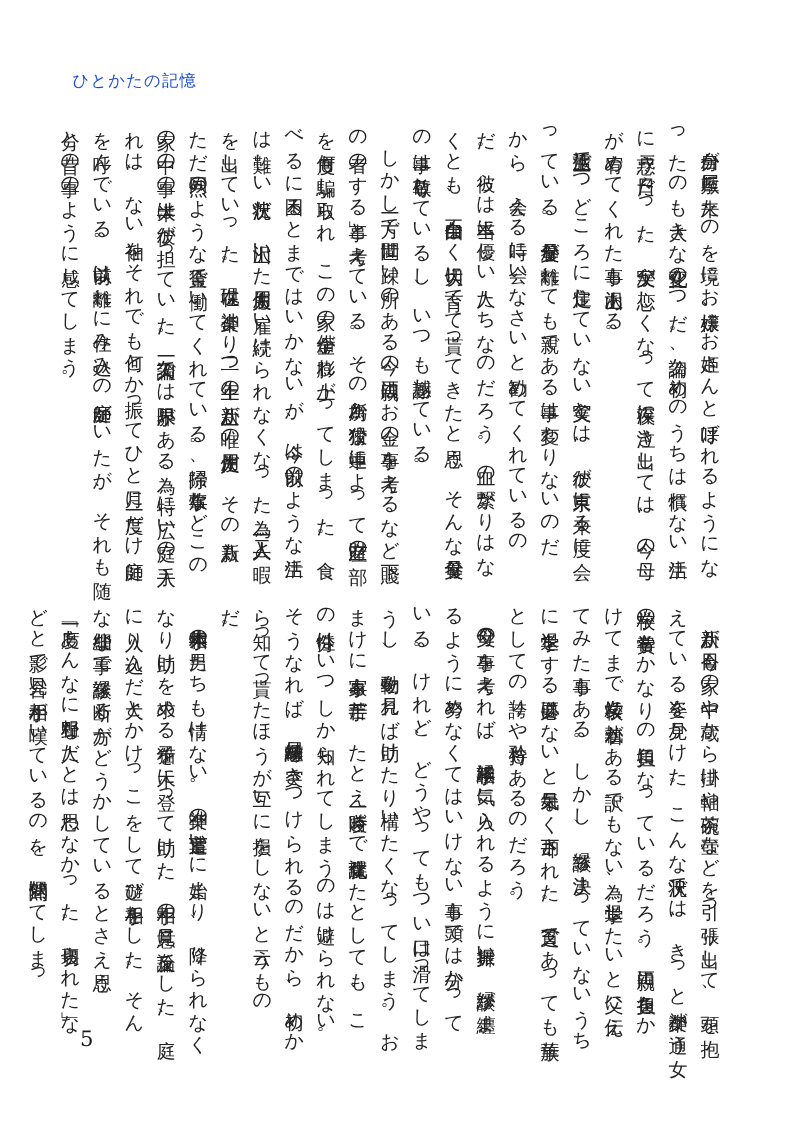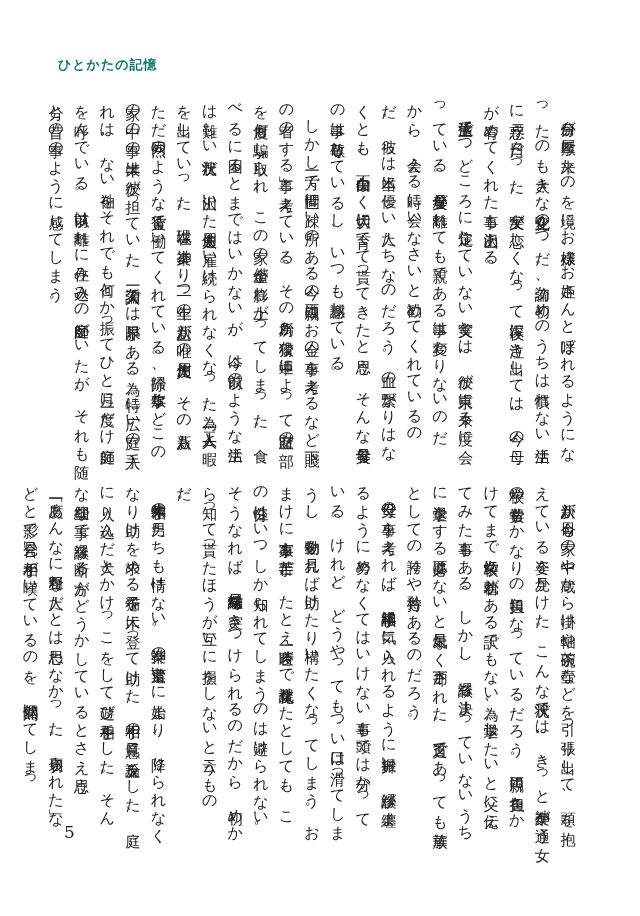--- a/index.html
+++ b/index.html
@@ -14,23 +14,23 @@
     overflow: hidden;
     font-family: "DejaVu Serif", "Liberation Serif", serif;
     color: #222222;
   }
   .running-header {
     position: absolute;
     left: 58px;
     top: 56px;
     font-family: "DejaVu Sans", "Liberation Sans", sans-serif;
     font-size: 13px;
-    font-weight: bold;
+    font-weight: normal;
     letter-spacing: 1px;
-    color: #0f766e;
+    color: #1d4ed8;
   }
   .text-block {
     position: absolute;
     writing-mode: vertical-rl;
     -webkit-writing-mode: vertical-rl;
     font-size: 15.2px;
     line-height: 25.6px;
     letter-spacing: 0.6px;
     text-align: start;
   }

